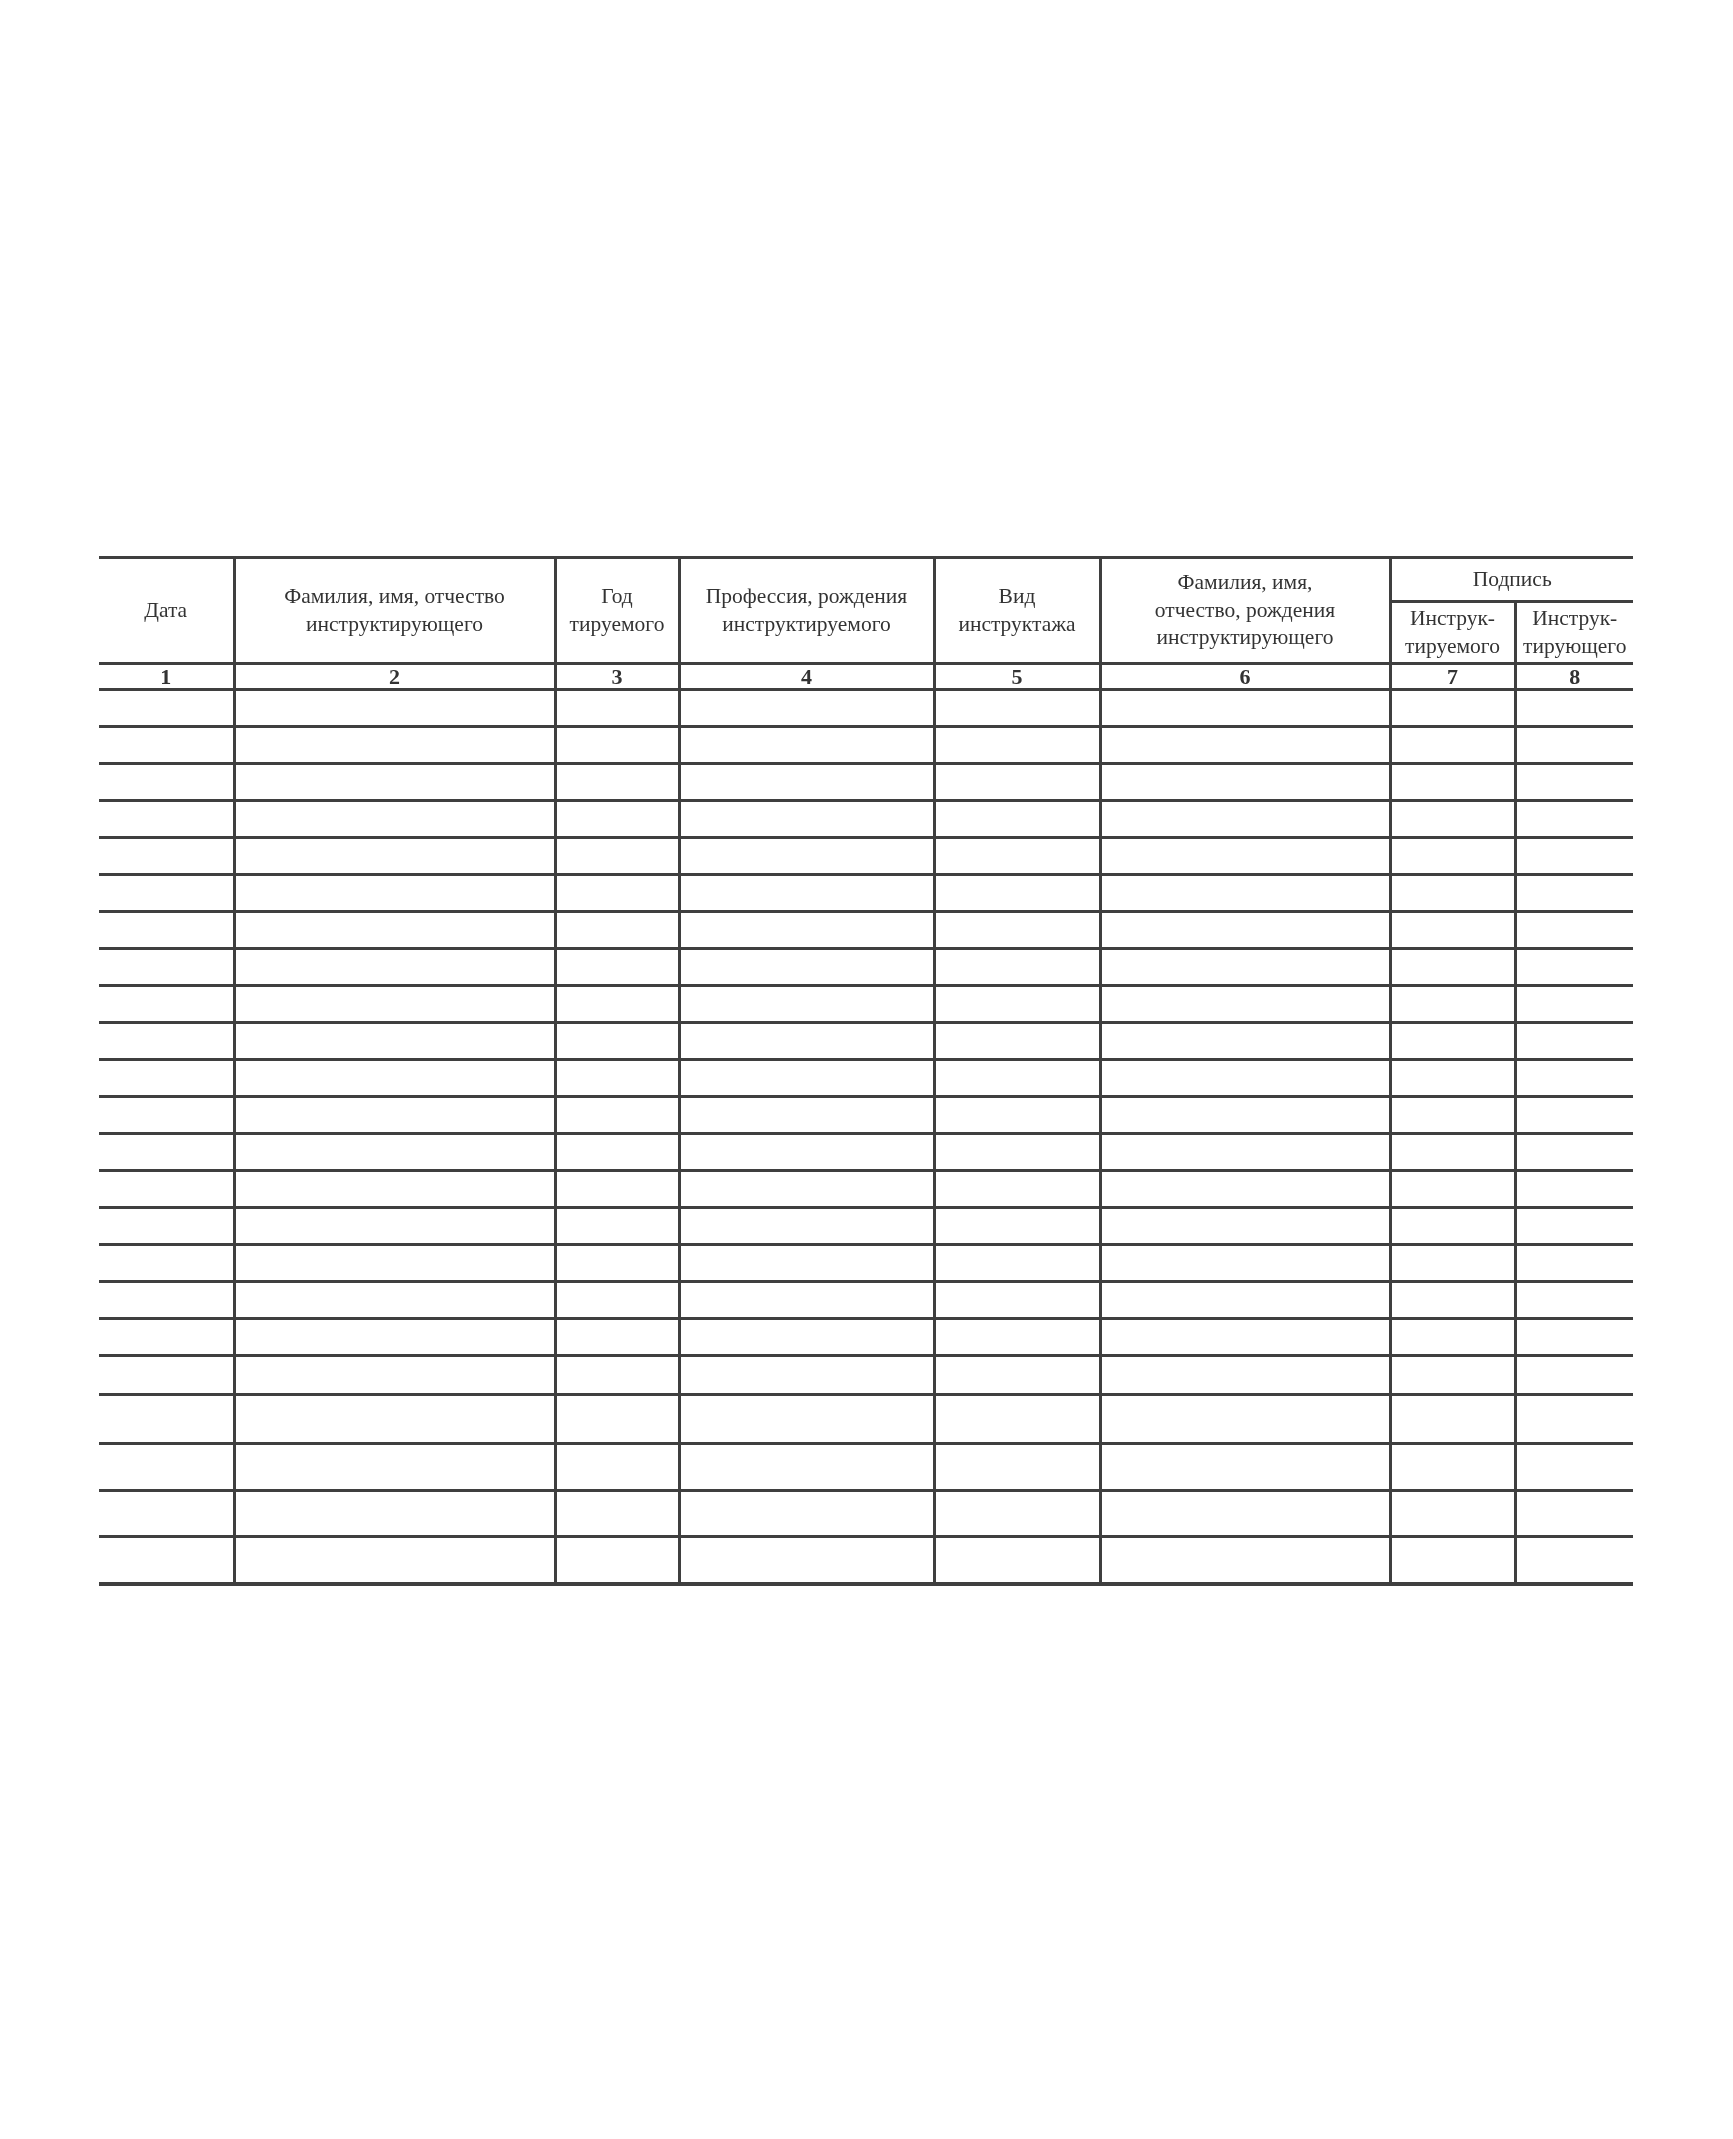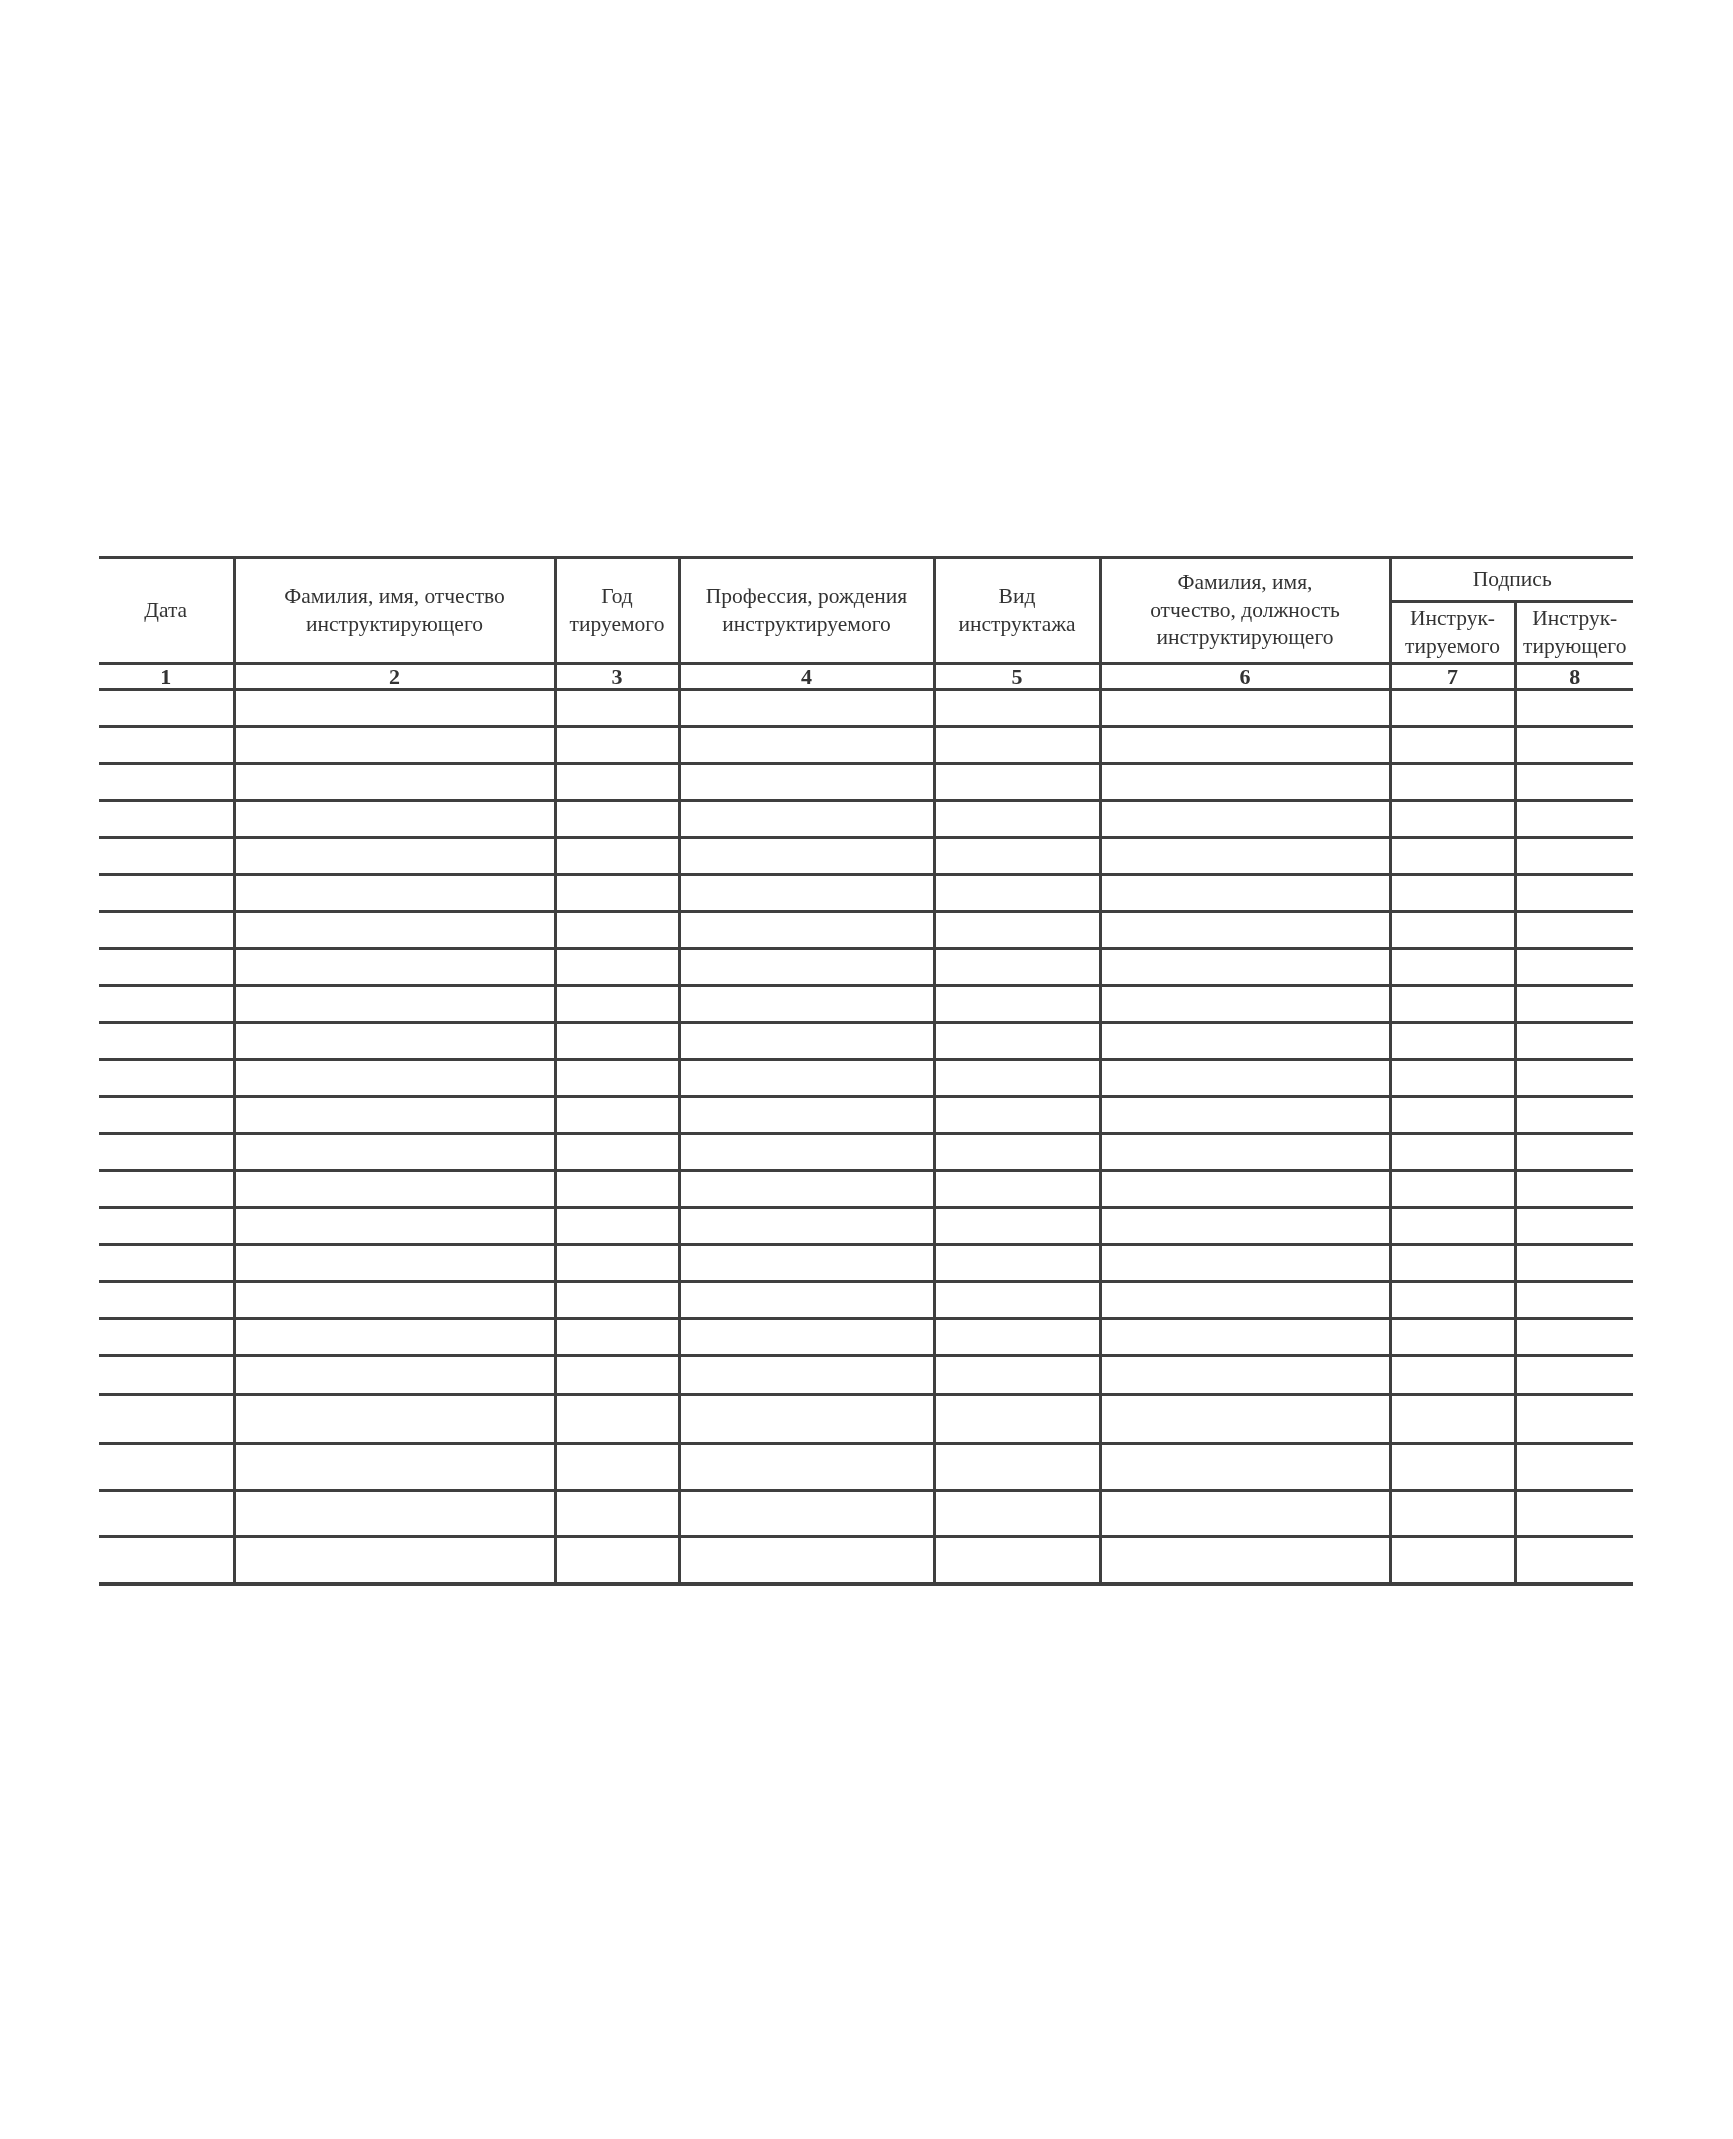--- a/index.html
+++ b/index.html
@@ -70,21 +70,21 @@
         <th rowspan="2">Дата</th>
         <th rowspan="2">Фамилия, имя, отчество
 инструктирующего</th>
         <th rowspan="2">Год
 тируемого</th>
         <th rowspan="2">Профессия, рождения
 инструктируемого</th>
         <th rowspan="2">Вид
 инструктажа</th>
         <th rowspan="2">Фамилия, имя,
-отчество, должность
+отчество, рождения
 инструктирующего</th>
         <th colspan="2" class="sig-group">Подпись</th>
       </tr>
       <tr class="h-split">
         <th>Инструк-
 тируемого</th>
         <th>Инструк-
 тирующего</th>
       </tr>
       <tr class="h-nums">

